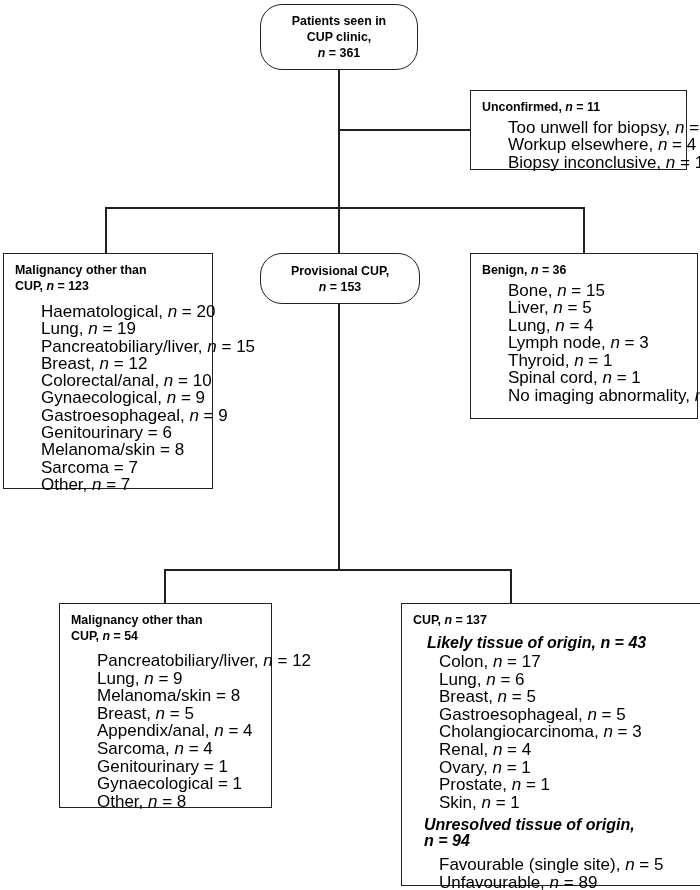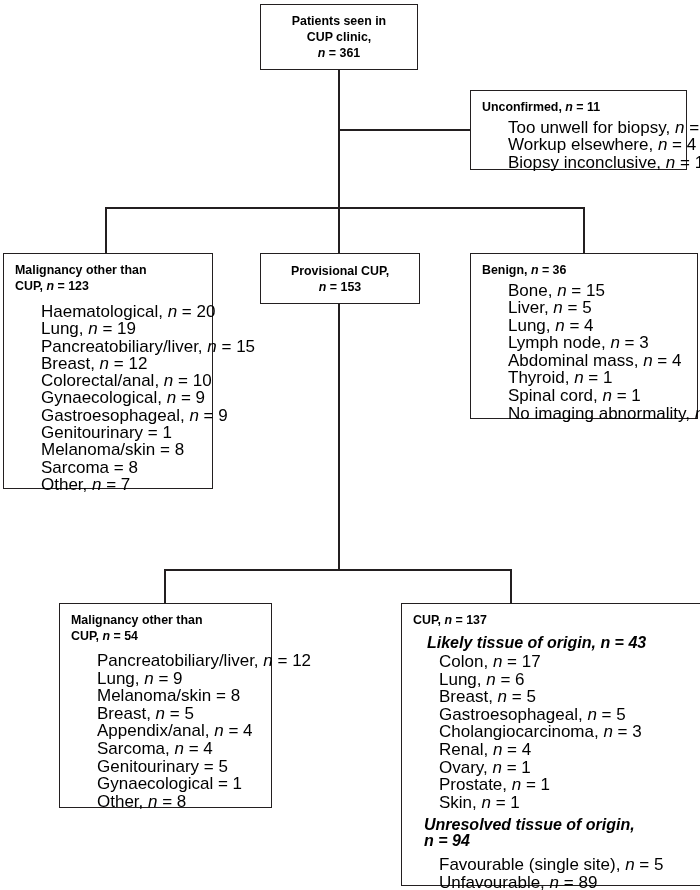--- a/index.html
+++ b/index.html
@@ -27,20 +27,21 @@
     border: 1.6px solid #231f20;
     background: #ffffff;
     z-index: 2;
   }
   .box-center {
     display: flex;
     flex-direction: column;
     align-items: center;
     justify-content: center;
     text-align: center;
+    border-radius: 22px;
   }
   .box-list {
     padding: 9px 10px 9px 11px;
   }
 
   .hdr {
     font-weight: bold;
     font-size: 12.4px;
     line-height: 15.5px;
     white-space: pre-line;
@@ -122,57 +123,56 @@
     <div class="hdr">Malignancy other than
 CUP, <i>n</i> = 123</div>
     <ul class="items indent-1 tight">
       <li>Haematological, <i>n</i> = 20</li>
       <li>Lung, <i>n</i> = 19</li>
       <li>Pancreatobiliary/liver, <i>n</i> = 15</li>
       <li>Breast, <i>n</i> = 12</li>
       <li>Colorectal/anal, <i>n</i> = 10</li>
       <li>Gynaecological, <i>n</i> = 9</li>
       <li>Gastroesophageal, <i>n</i> = 9</li>
-      <li>Genitourinary = 1</li>
+      <li>Genitourinary = 6</li>
       <li>Melanoma/skin = 8</li>
-      <li>Sarcoma = 8</li>
+      <li>Sarcoma = 7</li>
       <li>Other, <i>n</i> = 7</li>
     </ul>
   </div>
 
   <div class="box box-center" style="left:260px; top:253px; width:160px; height:51px;">
     <div class="hdr-center">Provisional CUP,</div>
     <div class="hdr-center"><span class="nitalic">n</span> = <span>153</span></div>
   </div>
 
   <div class="box box-list" style="left:470px; top:253px; width:228px; height:166px;">
     <div class="hdr">Benign, <i>n</i> = 36</div>
     <ul class="items indent-2">
       <li>Bone, <i>n</i> = 15</li>
       <li>Liver, <i>n</i> = 5</li>
       <li>Lung, <i>n</i> = 4</li>
       <li>Lymph node, <i>n</i> = 3</li>
-      <li>Abdominal mass, <i>n</i> = 4</li>
       <li>Thyroid, <i>n</i> = 1</li>
       <li>Spinal cord, <i>n</i> = 1</li>
       <li>No imaging abnormality, <i>n</i> = 3</li>
     </ul>
   </div>
 
   <div class="box box-list" style="left:59px; top:603px; width:213px; height:205px;">
     <div class="hdr">Malignancy other than
 CUP, <i>n</i> = 54</div>
     <ul class="items indent-3">
       <li>Pancreatobiliary/liver, <i>n</i> = 12</li>
       <li>Lung, <i>n</i> = 9</li>
       <li>Melanoma/skin = 8</li>
       <li>Breast, <i>n</i> = 5</li>
       <li>Appendix/anal, <i>n</i> = 4</li>
       <li>Sarcoma, <i>n</i> = 4</li>
-      <li>Genitourinary = 5</li>
+      <li>Genitourinary = 1</li>
       <li>Gynaecological = 1</li>
       <li>Other, <i>n</i> = 8</li>
     </ul>
   </div>
 
   <div class="box box-list" style="left:401px; top:603px; width:349px; height:283px;">
     <div class="hdr">CUP, <i>n</i> = 137</div>
     <div class="subhdr" style="margin-top:6px;">Likely tissue of origin, <i>n</i> = 43</div>
     <ul class="items indent-2">
       <li>Colon, <i>n</i> = 17</li>

